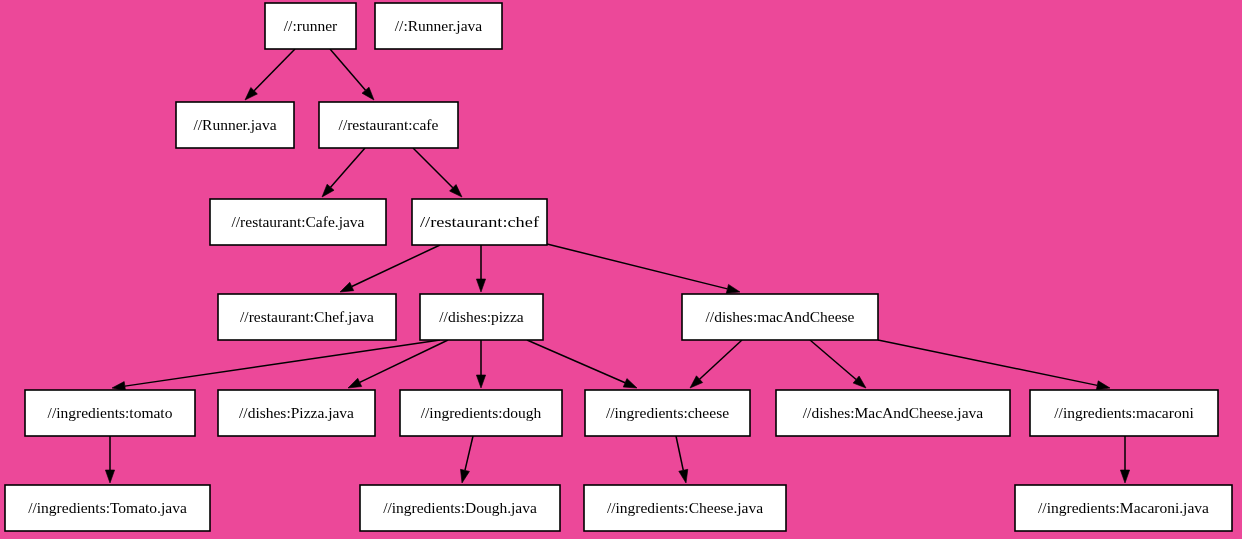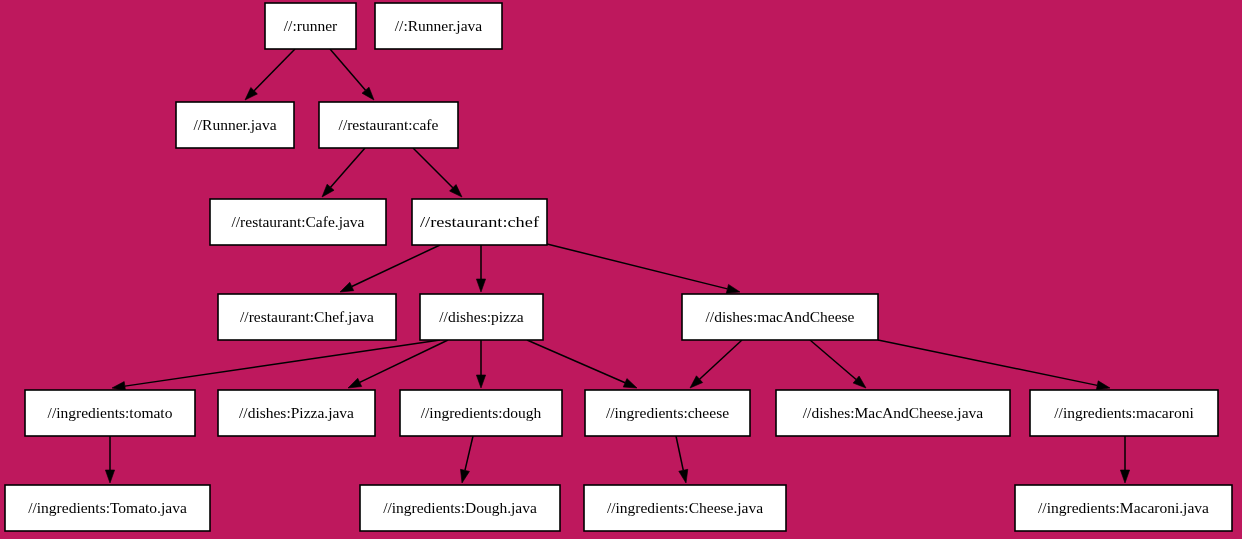--- a/index.html
+++ b/index.html
@@ -11,21 +11,21 @@
   body {
     width: 1242px;
     height: 539px;
     overflow: hidden;
     font-family: "Liberation Serif", "DejaVu Serif", serif;
   }
   #graph-root {
     position: relative;
     width: 1242px;
     height: 539px;
-    background: #be185d;
+    background: #ec4899;
   }
   #graph-svg {
     position: absolute;
     left: 0;
     top: 0;
     width: 1242px;
     height: 539px;
     display: block;
   }
   .node-box {

